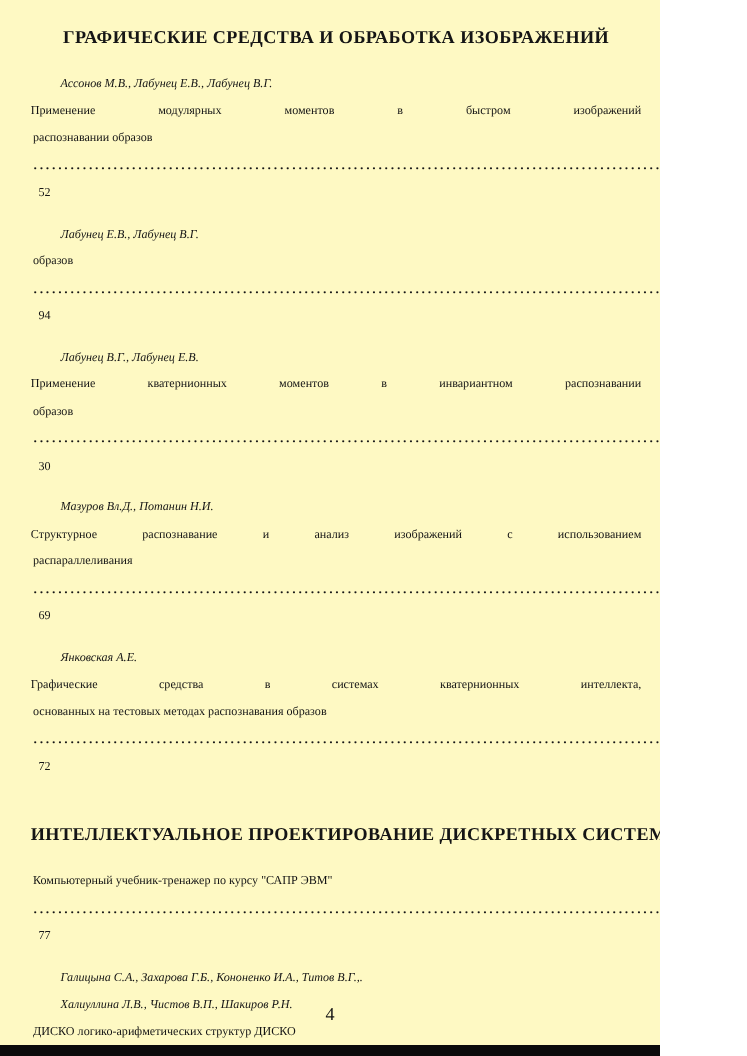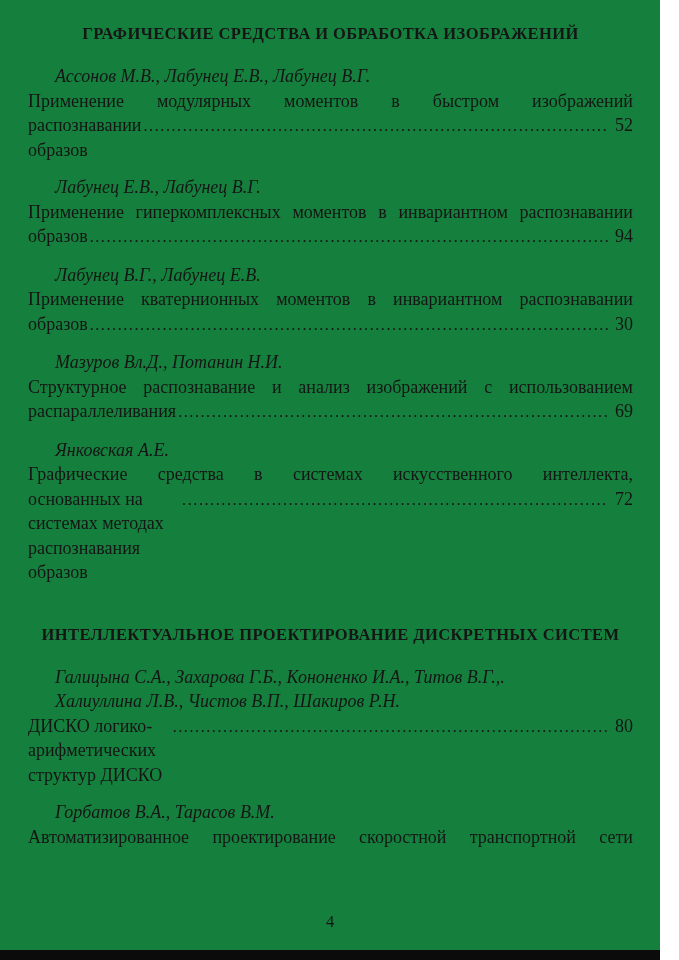--- a/index.html
+++ b/index.html
@@ -3,49 +3,50 @@
 <meta charset="utf-8">
 <style>
   * { margin: 0; padding: 0; box-sizing: border-box; }
   html, body { background: #ffffff; }
   body {
     font-family: "Liberation Serif", "DejaVu Serif", serif;
     color: #151515;
   }
   .page {
     position: relative;
-    width: 660px;
+    width: 600px;
     height: 960px;
-    background: #15803d;
-    padding: 24px 27px 0 28px;
+    background: #fef9c3;
+    padding: 24px 17px 0 28px;
     overflow: hidden;
   }
   .section-heading {
     text-align: center;
     font-size: 16.5px;
     font-weight: bold;
     letter-spacing: 0.4px;
     line-height: 20px;
     margin-bottom: 20px;
     white-space: nowrap;
   }
   .toc-section + .toc-section { margin-top: 40px; }
   .entry { margin-bottom: 13px; }
-  .entry > div { font-size: 18px; line-height: 24.5px; }
+  .entry > div { font-size: 11px; line-height: 24.5px; }
   .authors {
     font-style: italic;
     padding-left: 27px;
   }
   .tline {
     text-align: justify;
     text-align-last: justify;
   }
   .lastline {
     display: flex;
     align-items: baseline;
+    flex-direction: column;
   }
   .ttext { flex: 0 1 auto; white-space: pre-wrap; }
   .dots {
     flex: 1 1 auto;
     min-width: 10px;
     overflow: hidden;
     white-space: nowrap;
     margin: 0 2px;
   }
   .dots::after {
@@ -87,21 +88,20 @@
             <div class="authors">Ассонов М.В., Лабунец Е.В., Лабунец В.Г.</div>
             <div class="tline">Применение модулярных моментов в быстром изображений</div>
             <div class="lastline">
               <span class="ttext">распознавании образов</span>
               <span class="dots"></span>
               <span class="pnum">52</span>
             </div>
           </div>
           <div class="entry">
             <div class="authors">Лабунец Е.В., Лабунец В.Г.</div>
-            <div class="tline">Применение гиперкомплексных моментов в инвариантном распознавании</div>
             <div class="lastline">
               <span class="ttext">образов </span>
               <span class="dots"></span>
               <span class="pnum">94</span>
             </div>
           </div>
           <div class="entry">
             <div class="authors">Лабунец В.Г., Лабунец Е.В.</div>
             <div class="tline">Применение кватернионных моментов в инвариантном распознавании</div>
             <div class="lastline">
@@ -114,31 +114,36 @@
             <div class="authors">Мазуров Вл.Д., Потанин Н.И.</div>
             <div class="tline">Структурное распознавание и анализ изображений с использованием</div>
             <div class="lastline">
               <span class="ttext">распараллеливания</span>
               <span class="dots"></span>
               <span class="pnum">69</span>
             </div>
           </div>
           <div class="entry">
             <div class="authors">Янковская А.Е.</div>
-            <div class="tline">Графические средства в системах искусственного интеллекта,</div>
+            <div class="tline">Графические средства в системах кватернионных интеллекта,</div>
             <div class="lastline">
-              <span class="ttext">основанных на системах методах распознавания образов</span>
+              <span class="ttext">основанных на тестовых методах распознавания образов</span>
               <span class="dots"></span>
               <span class="pnum">72</span>
             </div>
           </div>
         </section>
         <section class="toc-section">
           <h2 class="section-heading">ИНТЕЛЛЕКТУАЛЬНОЕ ПРОЕКТИРОВАНИЕ ДИСКРЕТНЫХ СИСТЕМ</h2>
           <div class="entry">
+            <div class="lastline">
+              <span class="ttext">Компьютерный учебник-тренажер по курсу "САПР ЭВМ"</span>
+              <span class="dots"></span>
+              <span class="pnum">77</span>
+            </div>
           </div>
           <div class="entry">
             <div class="authors">Галицына С.А.,  Захарова  Г.Б.,  Кононенко И.А., Титов  В.Г.,.</div>
             <div class="authors">Халиуллина Л.В., Чистов В.П., Шакиров Р.Н.</div>
             <div class="lastline">
               <span class="ttext">ДИСКО логико-арифметических структур ДИСКО  </span>
               <span class="dots"></span>
               <span class="pnum">80</span>
             </div>
           </div>

